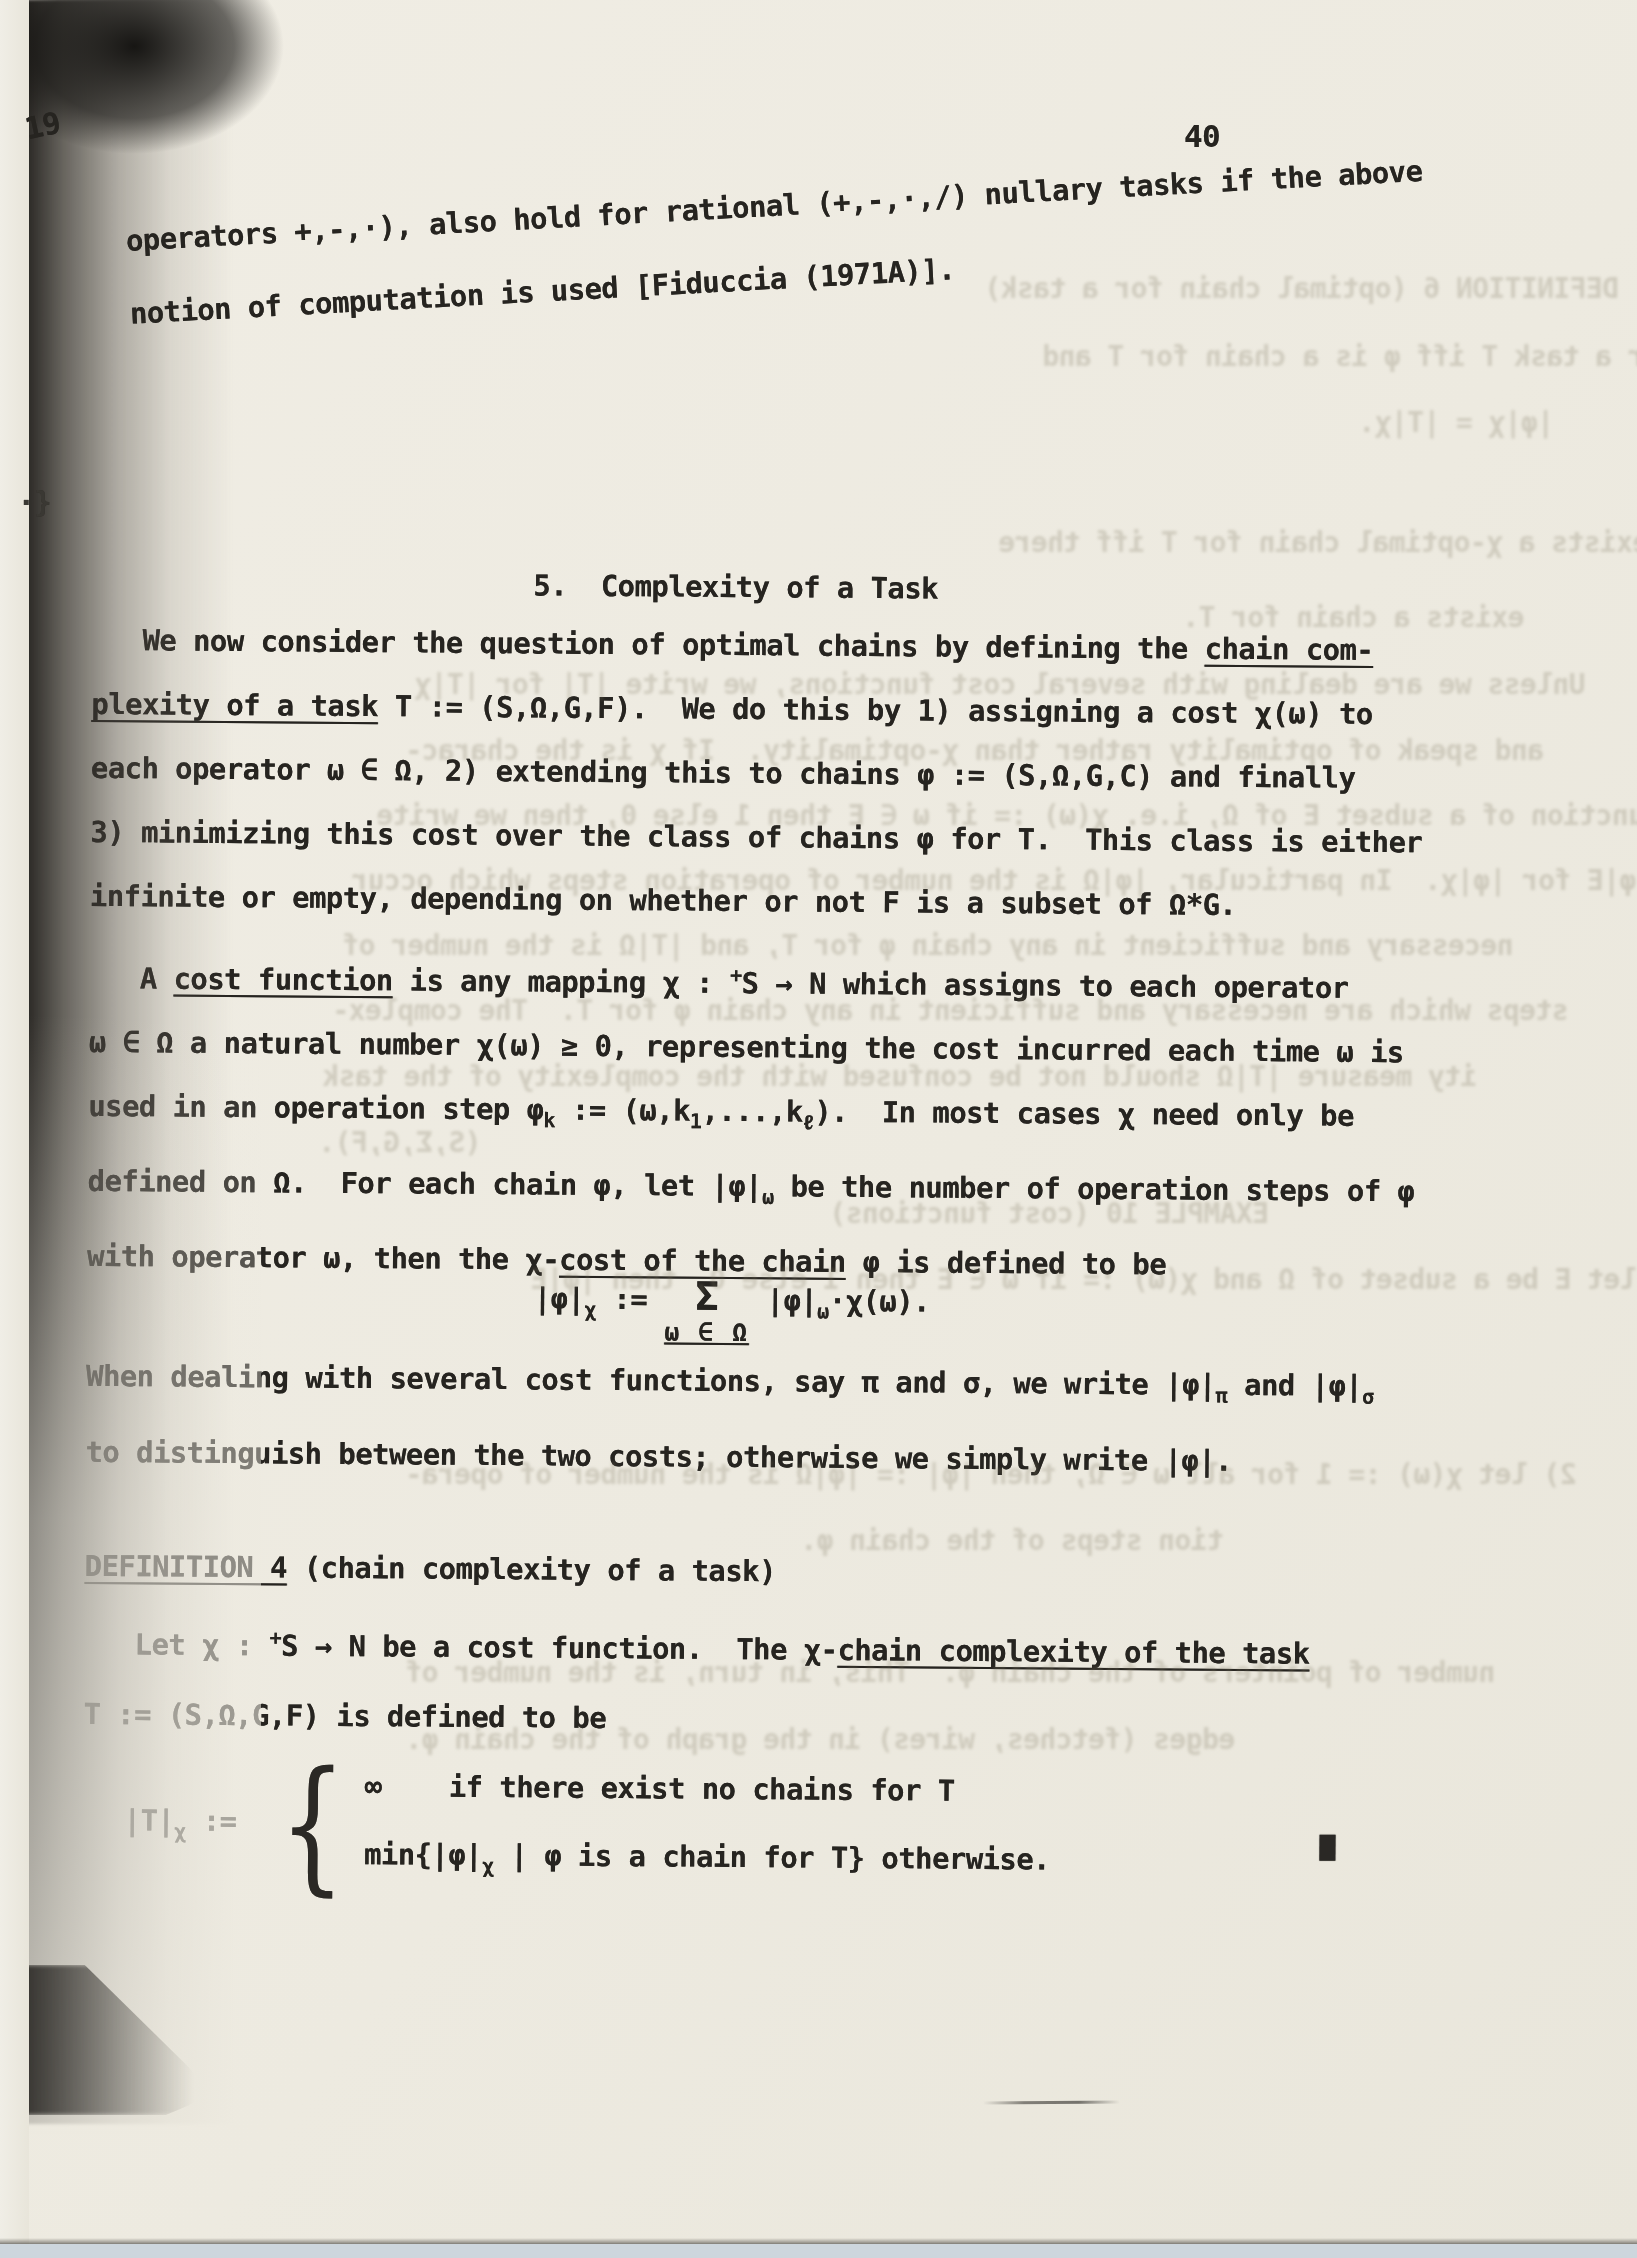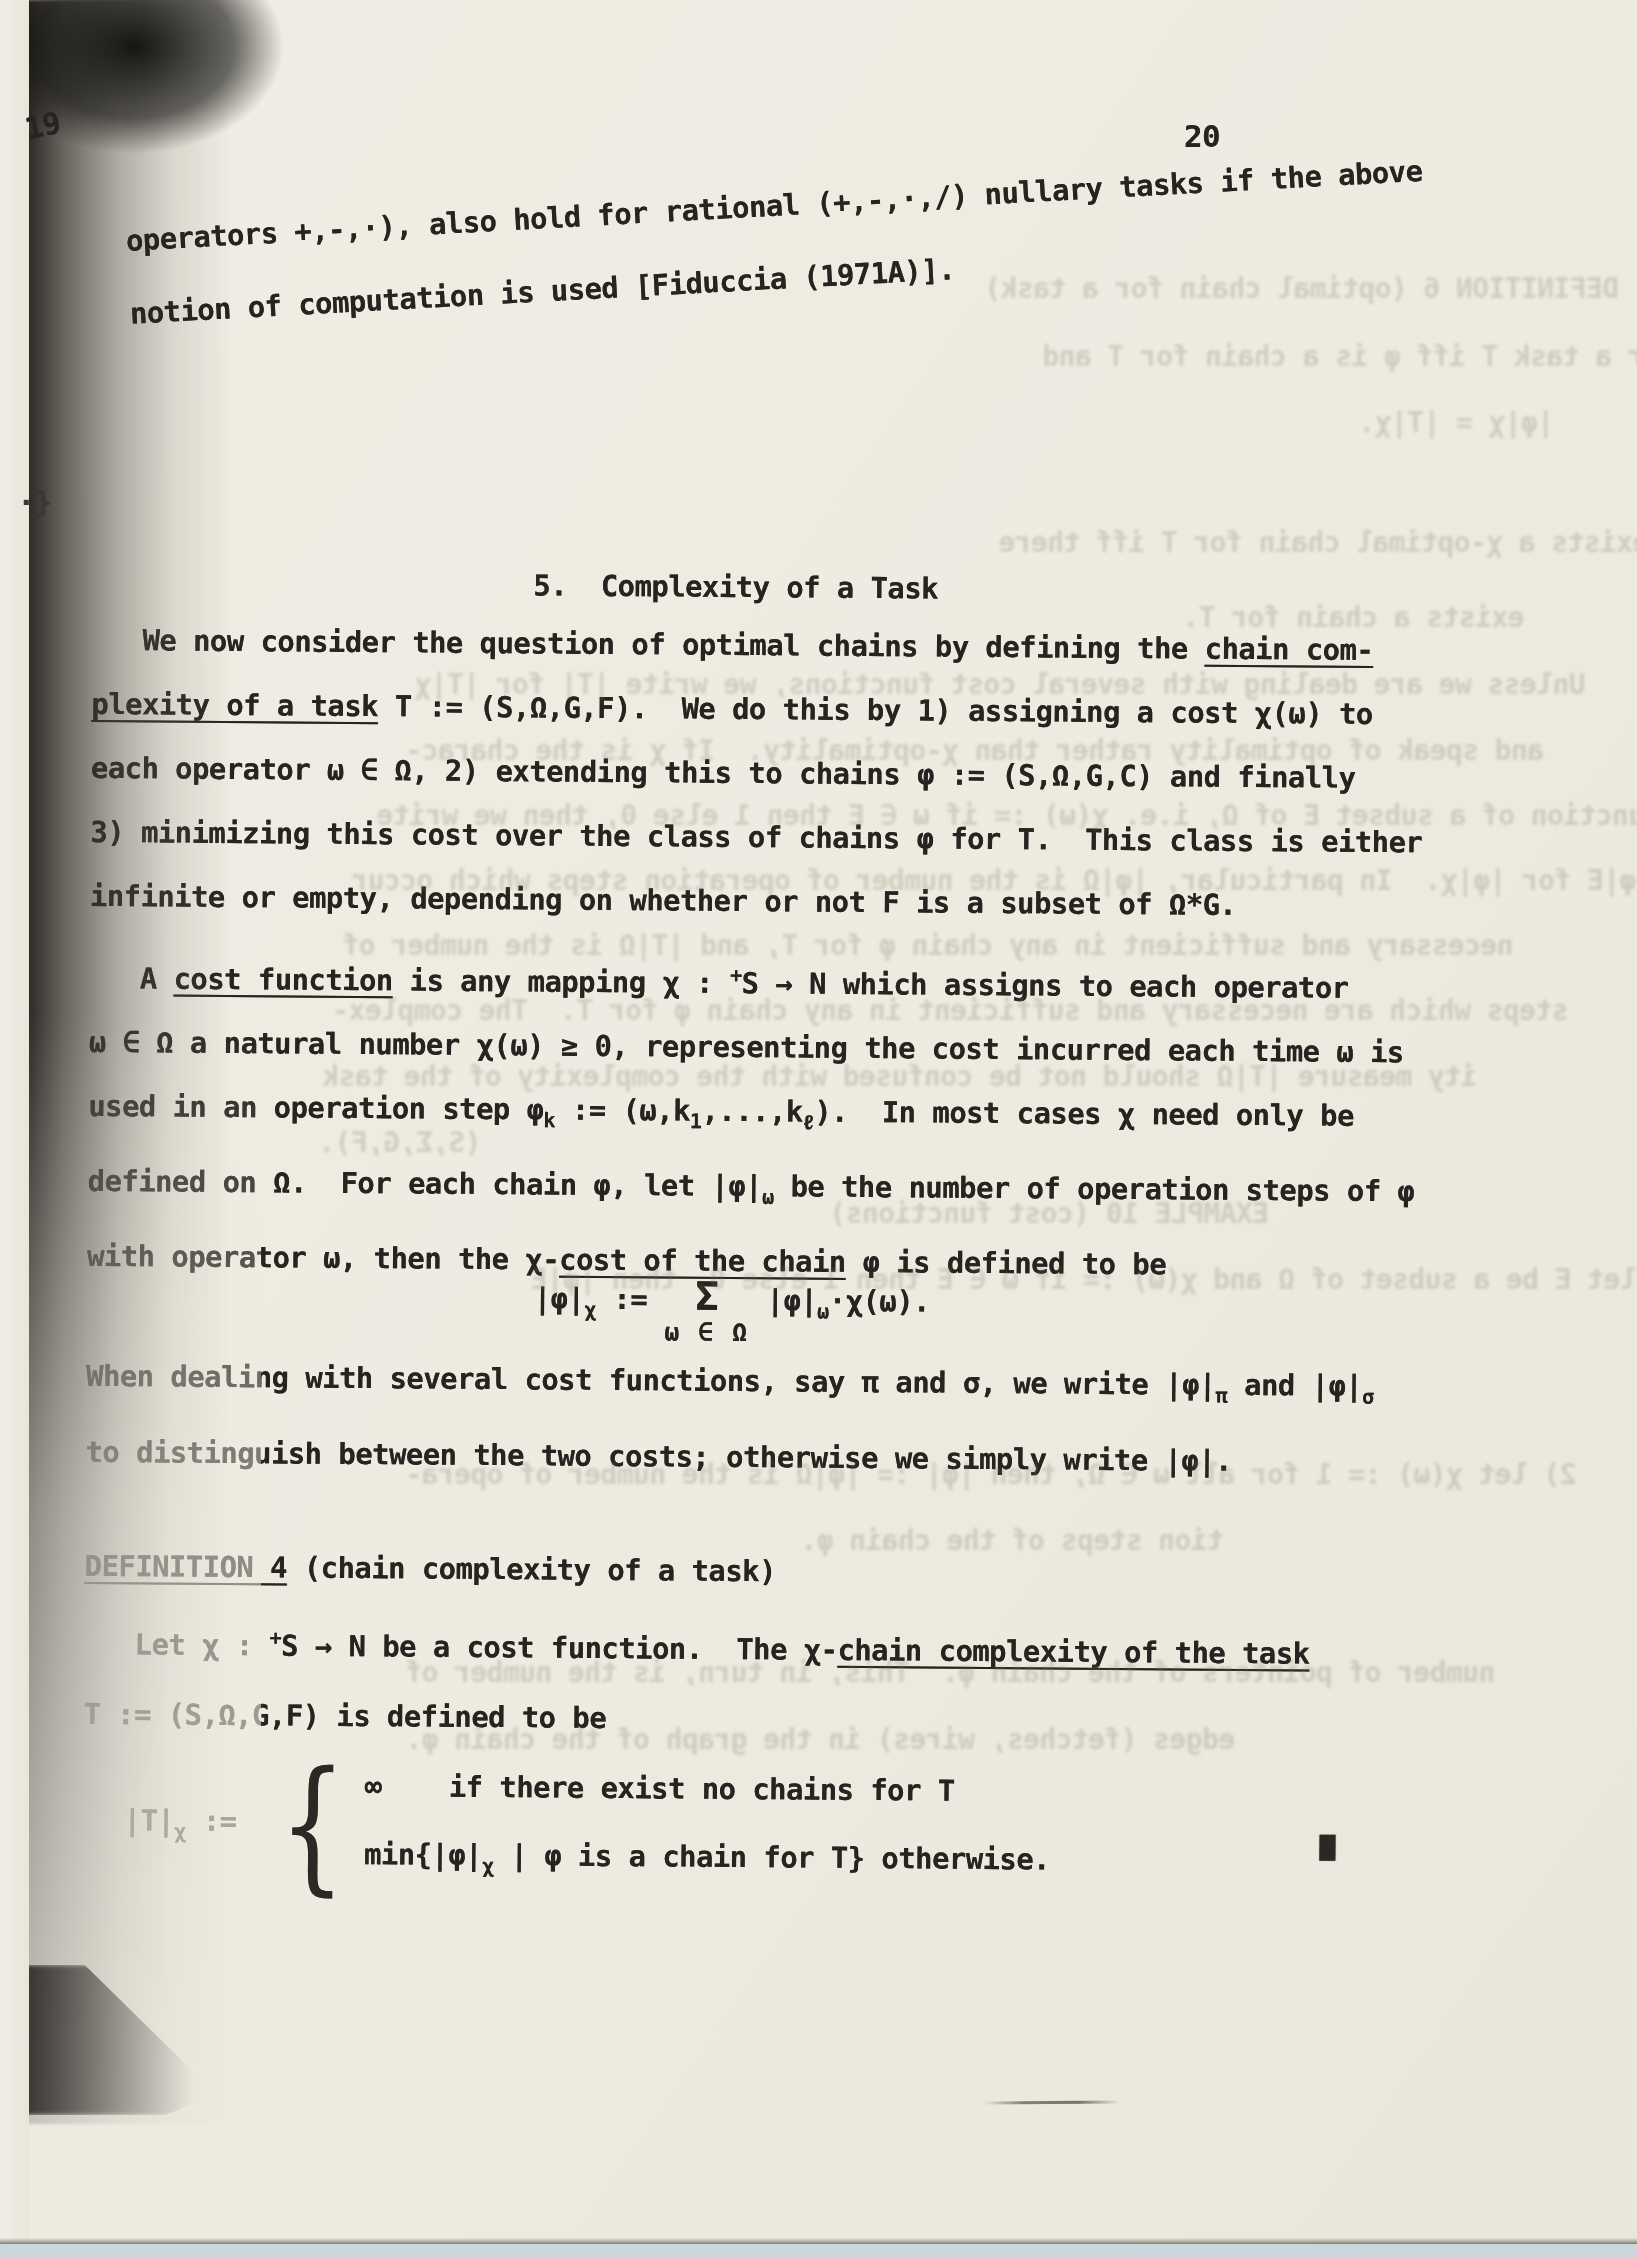--- a/index.html
+++ b/index.html
@@ -37,21 +37,21 @@
   .b-para3{left:92px;top:1344px;line-height:65px;}
   .b-def{left:92px;top:1531px;line-height:70px;}
   .content-tilt{transform:rotate(.45deg);transform-origin:97px 628px;}
   .pageno-left{left:25px;top:108px;font-size:30px;transform:rotate(-12deg);}
   .pageno-right{left:1184px;top:118px;font-size:31px;}
   .margin-mark{left:17.4px;top:485px;font-size:29px;color:#3a3833;}
   
   .formula1{left:539px;top:1271px;display:flex;align-items:baseline;gap:17.4px;}
   .sigma-stack{display:inline-flex;flex-direction:column;align-items:center;}
   .sigma{font-size:39px;line-height:42px;}
-  .sigma-under{font-size:25px;line-height:29px;letter-spacing:1.9px;}
+  .sigma-under{font-size:25px;line-height:29px;letter-spacing:1.9px;text-decoration:underline;}
   .formula2{left:133px;top:1746px;display:flex;align-items:center;}
   .f2-lhs{white-space:pre;margin-right:13.5px;}
   .f2-brace{font-family:"DejaVu Serif","Liberation Serif",serif;font-weight:400;font-size:145px;line-height:154px;
     transform:scaleX(.72);margin-right:5.8px;color:#2b2925;}
   .f2-cases .tline{line-height:68px;}
   .end-marker{position:absolute;left:1329px;top:1825px;width:16.4px;height:26px;background:#2a2825;z-index:3;
     box-shadow:0 0 1px rgba(42,40,37,.8);}
   
   .bleed{position:absolute;z-index:1;white-space:pre;color:#7d765f;opacity:.26;font-size:28px;font-weight:700;
     letter-spacing:-0.6px;transform:scaleX(-1);filter:blur(1.4px);}
@@ -83,21 +83,21 @@
       <div class="bleed" style="left: 406px; top: 1723px;">edges (fetches, wires) in the graph of the chain φ.</div>
     </div>
 
   <div class="gutter-main"></div>
   <div class="gutter-top"></div>
   <div class="gutter-fade"></div>
   <div class="gutter-taper"></div>
   <div class="edge-light"></div>
 
   <div class="txt pageno-left" style="z-index:5">19</div>
-  <div class="txt pageno-right">20</div>
+  <div class="txt pageno-right">40</div>
   <div class="txt margin-mark" style="z-index:5">·}</div>
 
   <div class="txt b-intro">
       <div class="tline"><span>operators +,-,·), also hold for rational (+,-,·,/) nullary tasks if the above</span></div>
       <div class="tline"><span>notion of computation is used [Fiduccia (1971A)].</span></div>
     </div>
 
   <div class="content-tilt">
     <div class="txt b-heading">5.  Complexity of a Task</div>
 

